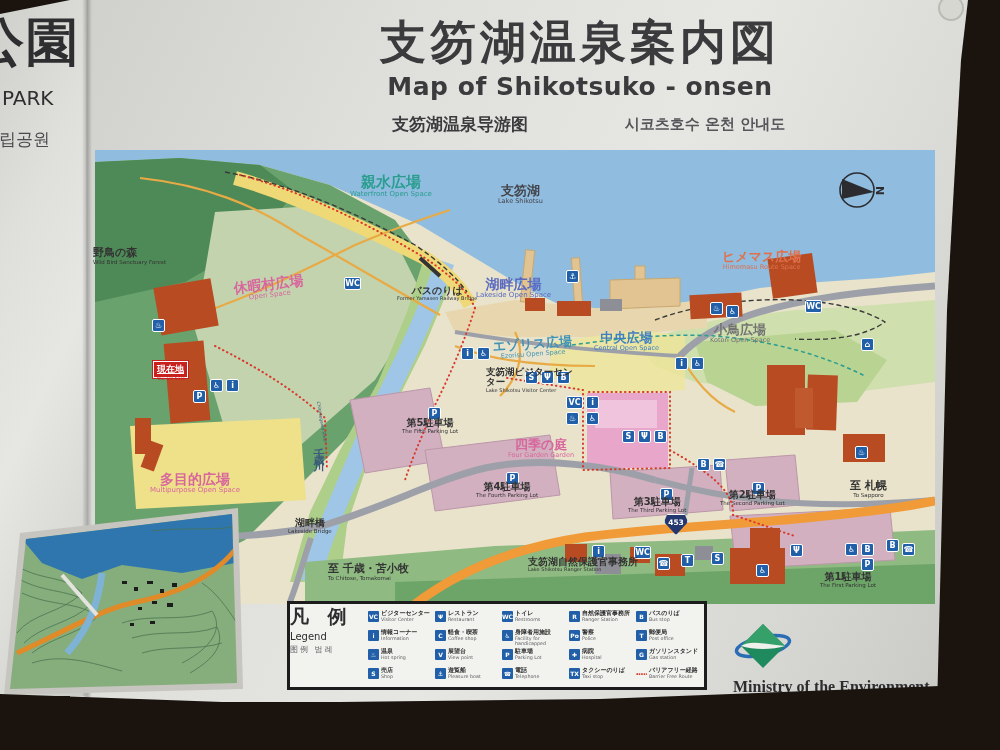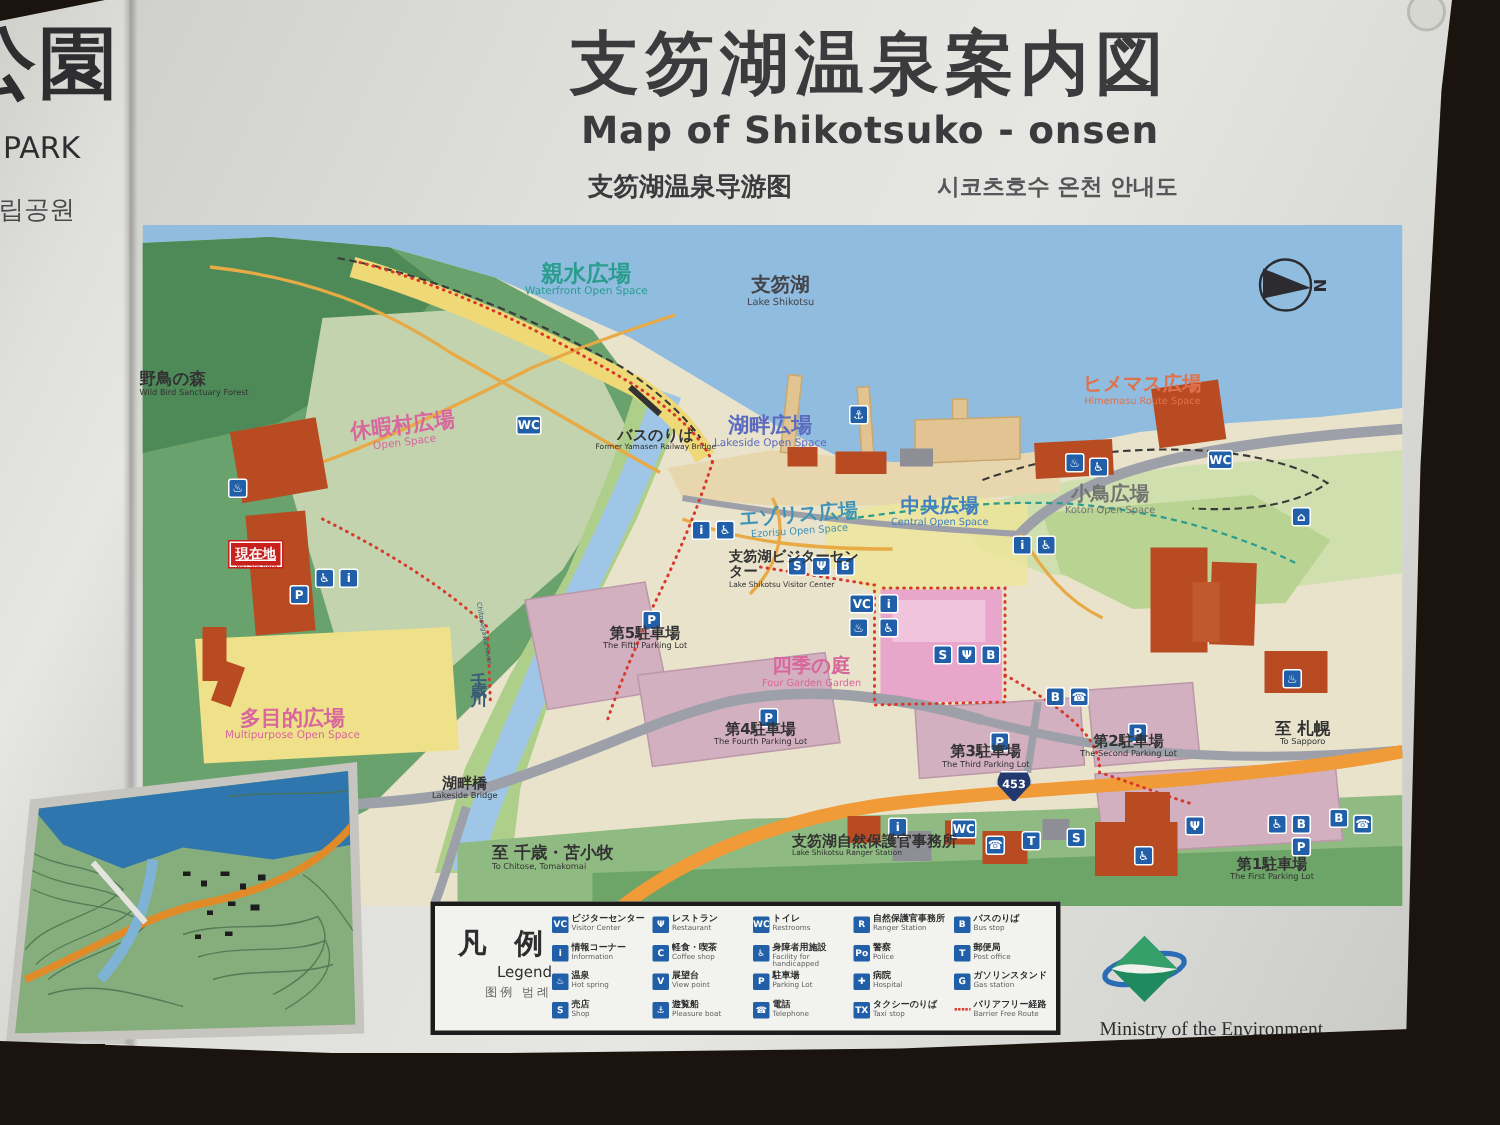--- a/index.html
+++ b/index.html
@@ -45,36 +45,36 @@
   
   #shield{position:absolute;left:646px;top:514px;width:24px;height:21px;background:#23386f;
       clip-path:polygon(50% 100%,0 38%,14% 0,86% 0,100% 38%);color:#fff;font-size:7.5px;font-weight:bold;
       display:flex;align-items:center;justify-content:flex-start;flex-direction:column;border:1px solid #fff;box-sizing:border-box;margin-left:18px;}
   #shield span{margin-top:3px;}
   
   #compass{position:absolute;left:836px;top:168px;}
   
   #legend{position:absolute;left:287px;top:601px;width:420px;height:89px;background:#f2f2ee;
       border:3px solid #1c1c1c;box-sizing:border-box;display:flex;}
-  #legend-title{width:78px;padding-top:12px;text-align:right;color:#2d2d2f;}
+  #legend-title{width:78px;text-align:left;color:#2d2d2f;}
   #legend-title .t1{font-size:19px;font-weight:bold;letter-spacing:6px;}
   #legend-title .t2{font-size:10px;margin-top:1px;}
   #legend-title .t3{font-size:8px;color:#66666a;margin-top:2px;letter-spacing:2px;}
   .lcol{width:67px;padding-top:6px;}
   .litem{display:flex;align-items:flex-start;margin-bottom:4px;height:15px;}
   .litem .ic{flex:0 0 11px;width:11px;height:11px;background:#2160a8;color:#fff;font-size:6px;font-weight:bold;
       display:flex;align-items:center;justify-content:center;border-radius:1px;margin-right:2px;margin-top:1px;}
   .litem .ic.dots{background:transparent;color:#d8392b;font-size:9px;letter-spacing:-1px;overflow:hidden;}
   .litem .tx{line-height:1.15;}
   .litem .tx .ja{font-size:6px;color:#2d2d2f;font-weight:bold;display:block;}
   .litem .tx .en{font-size:4.8px;color:#606066;display:block;}
   
   #ministry{position:absolute;left:733px;top:620px;width:200px;}
   #ministry-name{position:absolute;left:62px;top:18px;font-size:30px;font-weight:bold;color:#3b3b3e;letter-spacing:2px;}
-  #ministry-en{position:absolute;left:0px;top:58px;width:200px;font-size:13px;font-weight:normal;color:#2d2d30;
+  #ministry-en{position:absolute;left:0px;top:58px;width:200px;font-size:16px;font-weight:bold;color:#2d2d30;
       font-family:"Liberation Serif","DejaVu Serif",serif;}
   
   #inset{position:absolute;left:2px;top:503px;width:246px;height:196px;}
   #inset .mat{position:absolute;left:0;top:0;width:246px;height:196px;background:#c6c5bf;
       clip-path:polygon(18px 30px,236px 5px,241px 186px,2px 192px);}
   #inset svg{position:absolute;left:0;top:0;
       clip-path:polygon(24px 36px,230px 11px,235px 180px,8px 186px);}
 </style>
 </head>
 <body>

